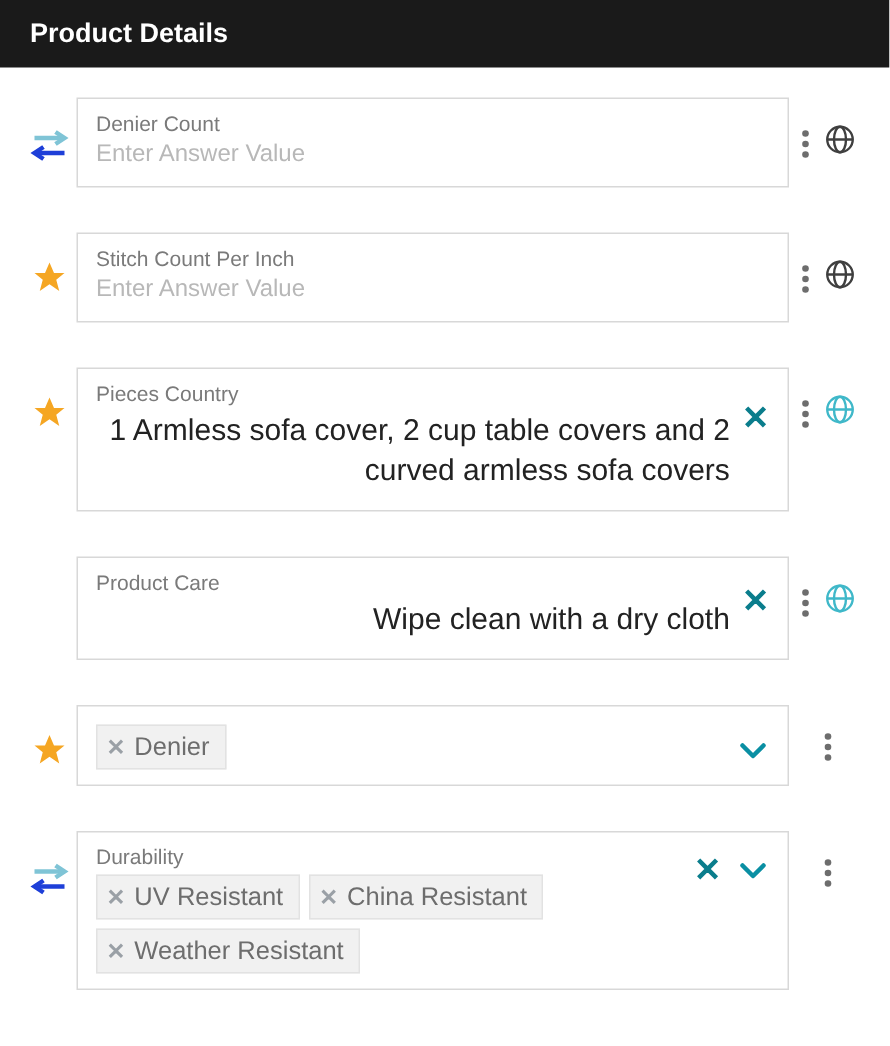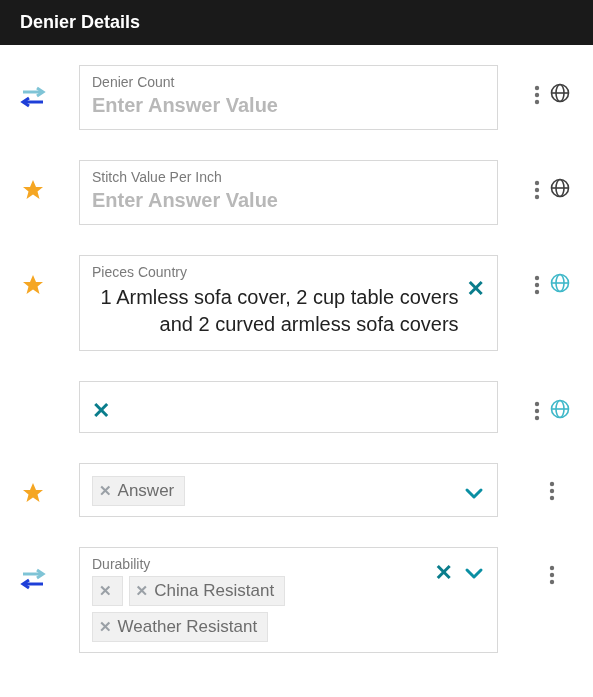--- a/index.html
+++ b/index.html
@@ -17,21 +17,21 @@
     font-weight: 600;
     font-size: 18px;
   }
   .fields {
     padding: 20px 15px 0 15px;
   }
   .field-row {
     display: flex;
     align-items: flex-start;
     margin-bottom: 30px;
-    gap: 28px;
+    gap: 0;
   }
   .indicator {
     width: 36px;
     flex-shrink: 0;
     display: flex;
     align-items: center;
     justify-content: center;
     padding-top: 18px;
   }
   .arrows-icon svg { display: block; }
@@ -55,26 +55,25 @@
     padding-top: 14px;
   }
   .field-label {
     color: #7a7a7a;
     font-size: 14px;
     margin-bottom: 2px;
   }
   .field-input {
     border: none;
     background: transparent;
-    font-size: 20px;
+    font-size: 16px;
     color: #4c1d95;
     width: 100%;
     padding: 2px 0;
     outline: none;
-    font-weight: bold;
   }
   .field-input::placeholder {
     color: #b8b8b8;
   }
   .field-value {
     font-size: 20px;
     color: #222;
     line-height: 1.35;
     padding: 2px 0;
     text-align: right;
@@ -130,21 +129,21 @@
   .chevron-teal {
     color: #0a8fa3;
     cursor: pointer;
   }
   .chevron-teal svg { display:block; }
 </style>
 </head>
 <body>
 
 <div class="section-header">
-  <span>Denier Details</span>
+  <span>Product Details</span>
 </div>
 
 <div class="fields">
 
   <div class="field-row">
     <div class="indicator">
       <span class="arrows-icon">
         <svg width="28" height="28" viewBox="0 0 28 28">
           <line x1="4" y1="9" x2="22" y2="9" stroke="#7fc4d6" stroke-width="3"></line>
           <polyline points="18,5 24,9 18,13" fill="none" stroke="#7fc4d6" stroke-width="3"></polyline>
@@ -180,21 +179,21 @@
   <div class="field-row">
     <div class="indicator">
       <span class="star-icon">
         <svg width="24" height="24" viewBox="0 0 24 24">
             <polygon points="12,2 15,9 22,9 16.5,13.5 18.5,21 12,16.5 5.5,21 7.5,13.5 2,9 9,9" fill="#f5a623"></polygon>
           </svg>
       </span>
     </div>
     <div class="field-box">
       <div class="field-content">
-        <div class="field-label">Stitch Value Per Inch</div>
+        <div class="field-label">Stitch Count Per Inch</div>
         <input class="field-input" placeholder="Enter Answer Value" style="">
       </div>
     </div>
     <div class="right-actions">
       <span class="dots-icon">
         <svg width="6" height="20" viewBox="0 0 6 20">
             <circle cx="3" cy="3" r="2.2" fill="currentColor"></circle>
             <circle cx="3" cy="10" r="2.2" fill="currentColor"></circle>
             <circle cx="3" cy="17" r="2.2" fill="currentColor"></circle>
           </svg>
@@ -240,20 +239,24 @@
             <ellipse cx="10" cy="10" rx="4" ry="8.5" fill="none" stroke="currentColor" stroke-width="1.6"></ellipse>
             <line x1="1.5" y1="10" x2="18.5" y2="10" stroke="currentColor" stroke-width="1.6"></line>
           </svg>
       </span>
     </div>
   </div>
 
   <div class="field-row">
     <div class="indicator"></div>
     <div class="field-box">
+      <div class="field-content">
+        <div class="field-label">Product Care</div>
+        <div class="field-value">Wipe clean with a dry cloth</div>
+      </div>
       <div class="inline-actions" style="padding-top:10px;">
         <span class="x-teal">✕</span>
       </div>
     </div>
     <div class="right-actions">
       <span class="dots-icon">
         <svg width="6" height="20" viewBox="0 0 6 20">
             <circle cx="3" cy="3" r="2.2" fill="currentColor"></circle>
             <circle cx="3" cy="10" r="2.2" fill="currentColor"></circle>
             <circle cx="3" cy="17" r="2.2" fill="currentColor"></circle>
@@ -275,21 +278,21 @@
         <svg width="24" height="24" viewBox="0 0 24 24">
             <polygon points="12,2 15,9 22,9 16.5,13.5 18.5,21 12,16.5 5.5,21 7.5,13.5 2,9 9,9" fill="#f5a623"></polygon>
           </svg>
       </span>
     </div>
     <div class="field-box">
       <div class="field-content">
         <div class="tag-container">
           <span class="tag">
             <span class="tag-x">✕</span>
-            <span>Answer</span>
+            <span>Denier</span>
           </span>
         </div>
       </div>
       <div class="inline-actions" style="padding-top:10px;">
         <span class="chevron-teal">
           <svg width="22" height="22" viewBox="0 0 22 22">
               <polyline points="4,8 11,15 18,8" fill="none" stroke="currentColor" stroke-width="3" stroke-linecap="round" stroke-linejoin="round"></polyline>
             </svg>
         </span>
       </div>
@@ -315,20 +318,21 @@
           <polyline points="10,15 4,19 10,23" fill="none" stroke="#1e3fd8" stroke-width="3"></polyline>
         </svg>
       </span>
     </div>
     <div class="field-box">
       <div class="field-content">
         <div class="field-label">Durability</div>
         <div class="tag-container">
           <span class="tag">
             <span class="tag-x">✕</span>
+            <span>UV Resistant</span>
           </span>
           <span class="tag">
             <span class="tag-x">✕</span>
             <span>China Resistant</span>
           </span>
           <span class="tag">
             <span class="tag-x">✕</span>
             <span>Weather Resistant</span>
           </span>
         </div>

